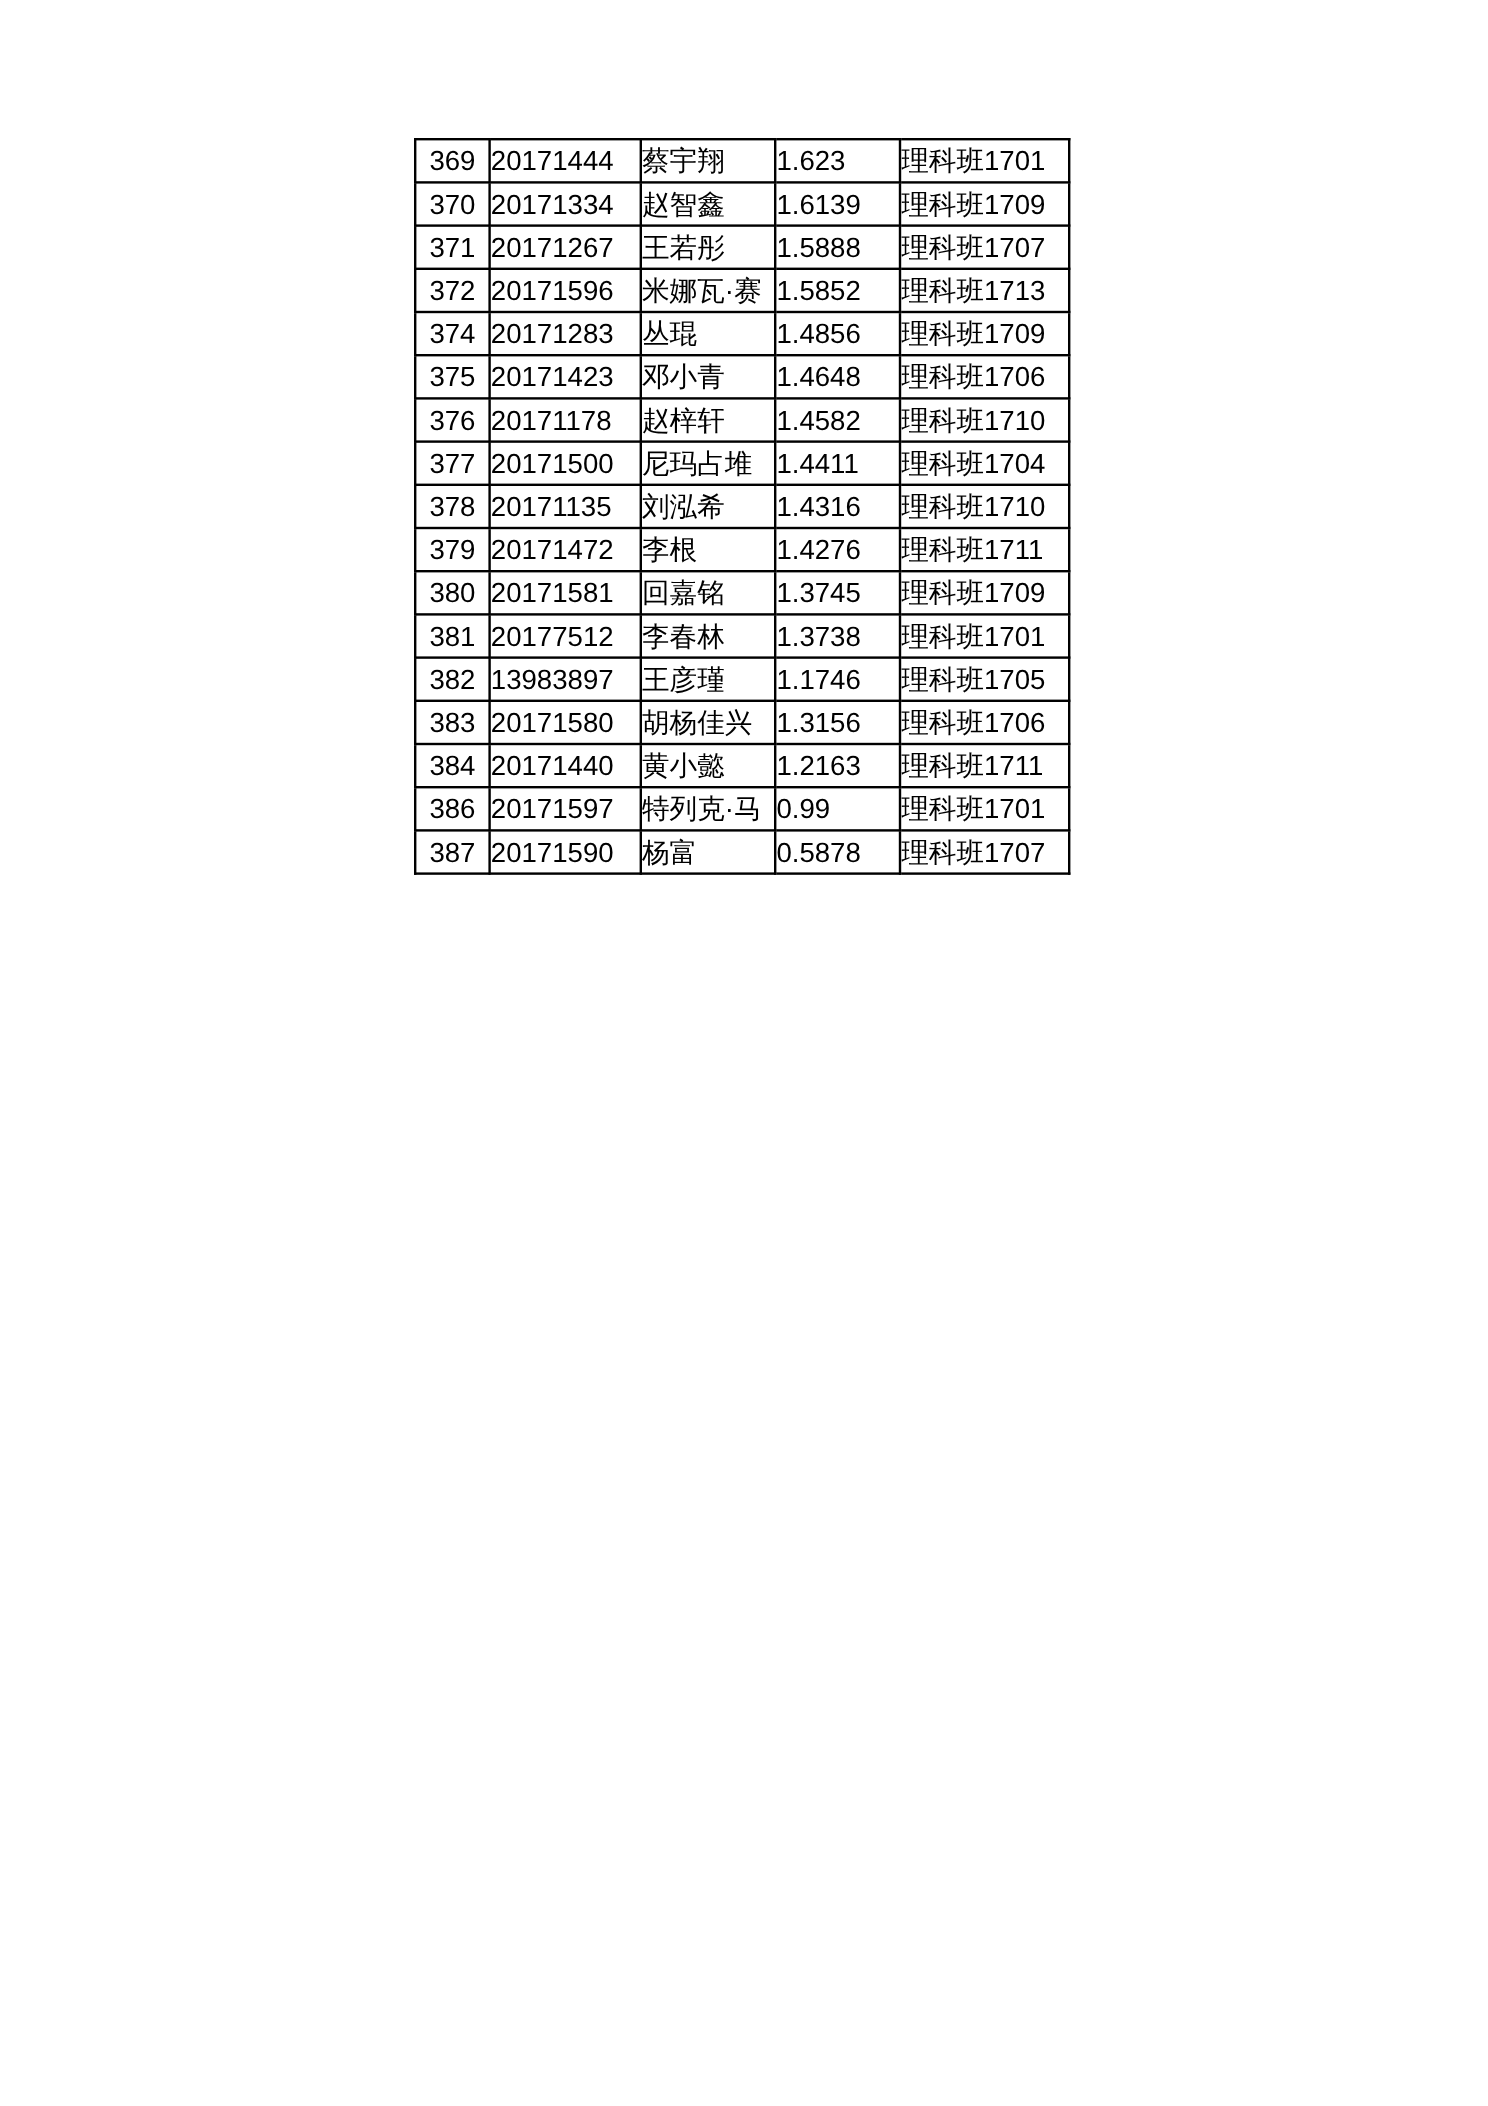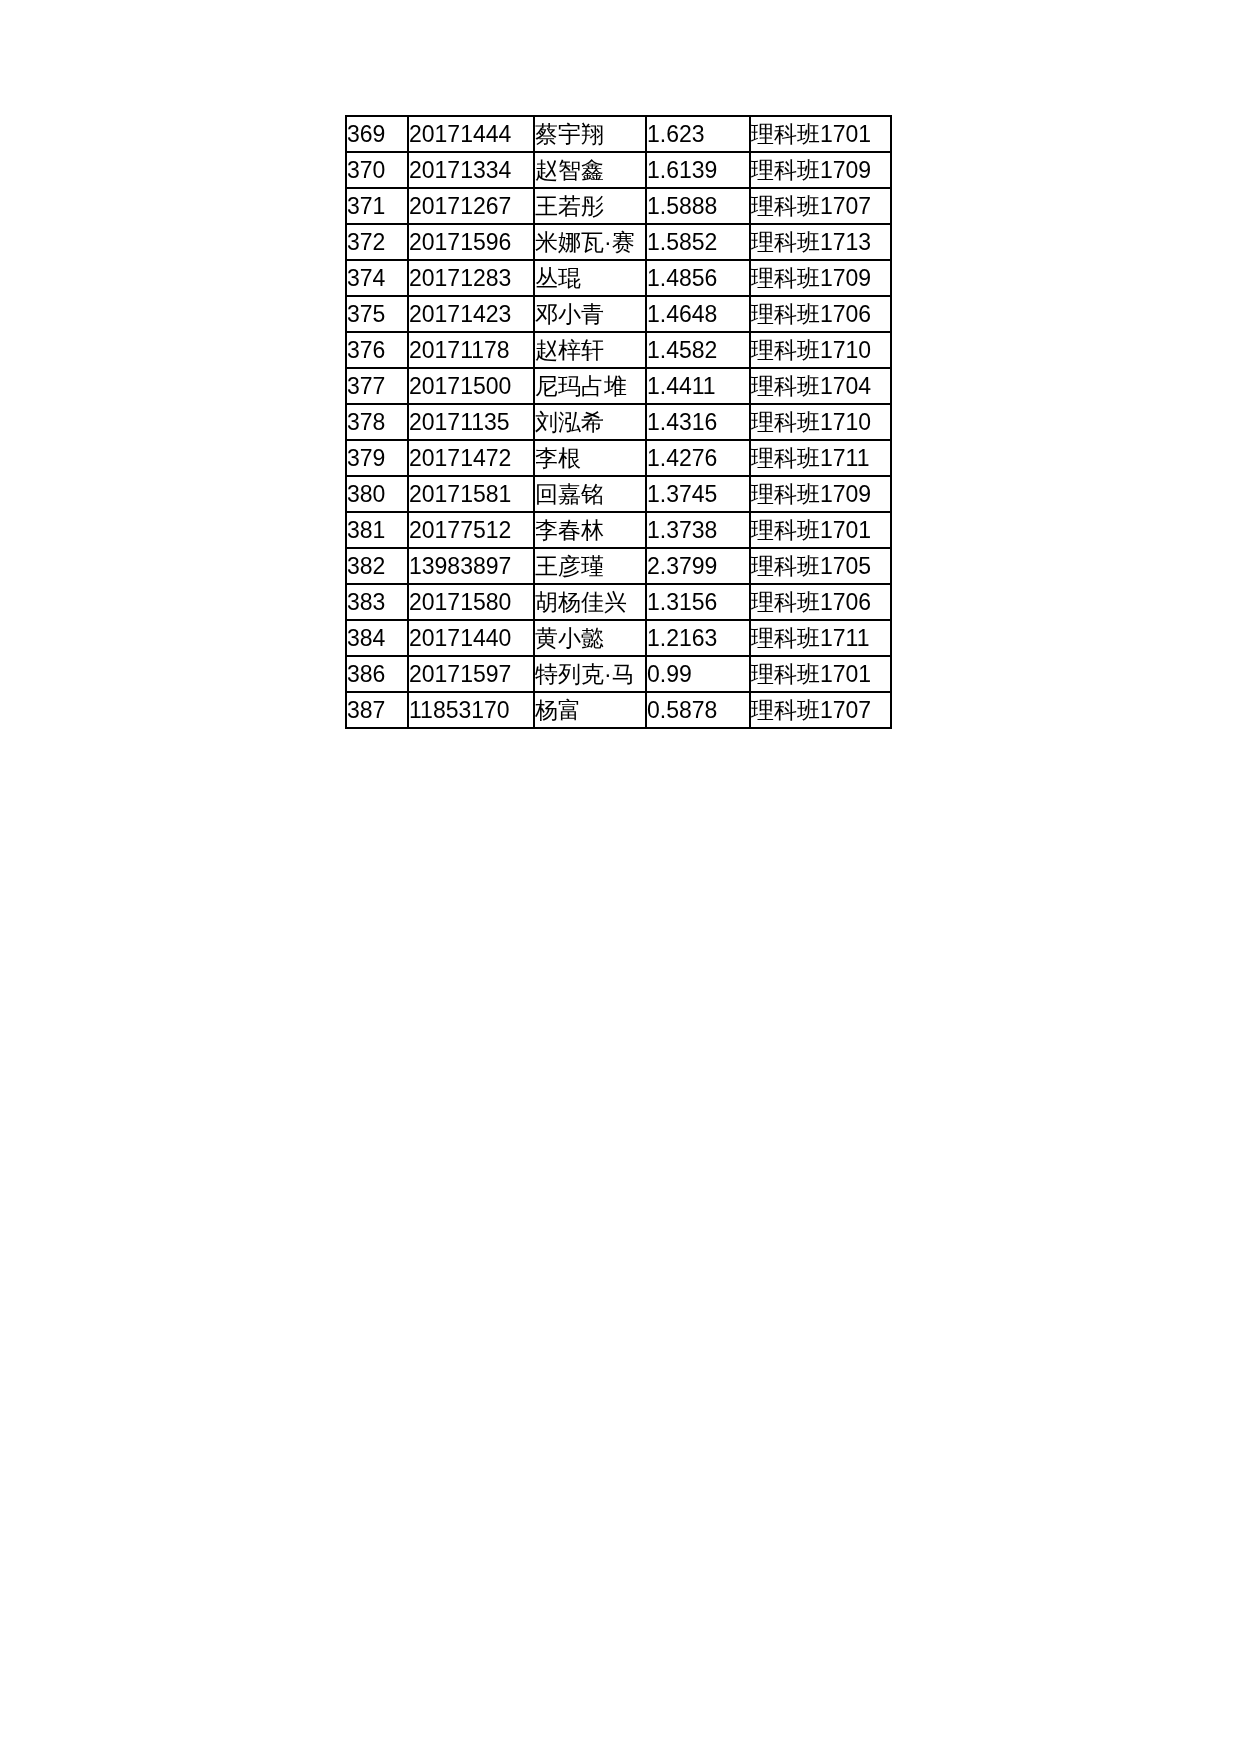--- a/index.html
+++ b/index.html
@@ -28,21 +28,21 @@
   table.ranking td {
     border: 2px solid #000000;
     height: 34px;
     padding: 0;
     vertical-align: middle;
     white-space: nowrap;
     overflow: hidden;
     background: #ffffff;
   }
   td.align-right {
-    text-align: left;
+    text-align: center;
     padding-right: 8px;
   }
   td.align-left {
     text-align: left;
     padding-left: 5px;
   }
 </style>
 </head>
 <body>
 
@@ -137,21 +137,21 @@
           <td class="align-right">381</td>
           <td class="align-left">20177512</td>
           <td class="align-left">李春林</td>
           <td class="align-left">1.3738</td>
           <td class="align-left">理科班1701</td>
         </tr>
         <tr>
           <td class="align-right">382</td>
           <td class="align-left">13983897</td>
           <td class="align-left">王彦瑾</td>
-          <td class="align-left">2.3799</td>
+          <td class="align-left">1.1746</td>
           <td class="align-left">理科班1705</td>
         </tr>
         <tr>
           <td class="align-right">383</td>
           <td class="align-left">20171580</td>
           <td class="align-left">胡杨佳兴</td>
           <td class="align-left">1.3156</td>
           <td class="align-left">理科班1706</td>
         </tr>
         <tr>
@@ -163,20 +163,20 @@
         </tr>
         <tr>
           <td class="align-right">386</td>
           <td class="align-left">20171597</td>
           <td class="align-left">特列克·马</td>
           <td class="align-left">0.99</td>
           <td class="align-left">理科班1701</td>
         </tr>
         <tr>
           <td class="align-right">387</td>
-          <td class="align-left">11853170</td>
+          <td class="align-left">20171590</td>
           <td class="align-left">杨富</td>
           <td class="align-left">0.5878</td>
           <td class="align-left">理科班1707</td>
         </tr>
       </tbody>
   </table>
 </div>
 
 </body></html>

